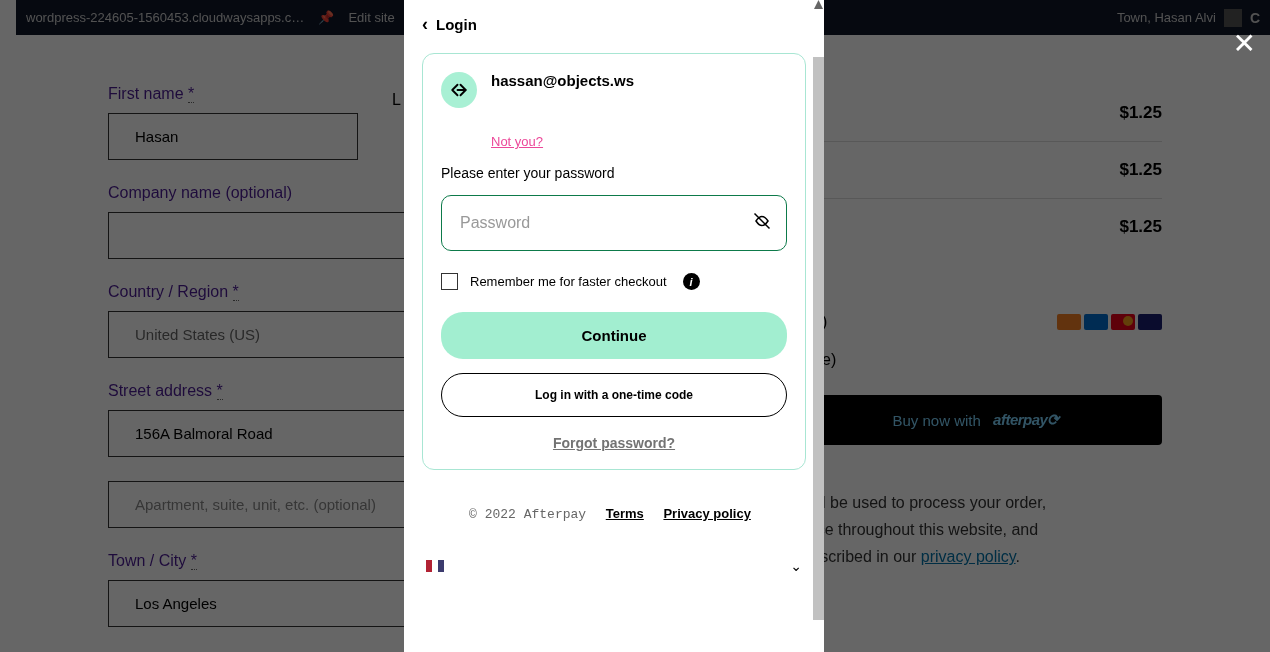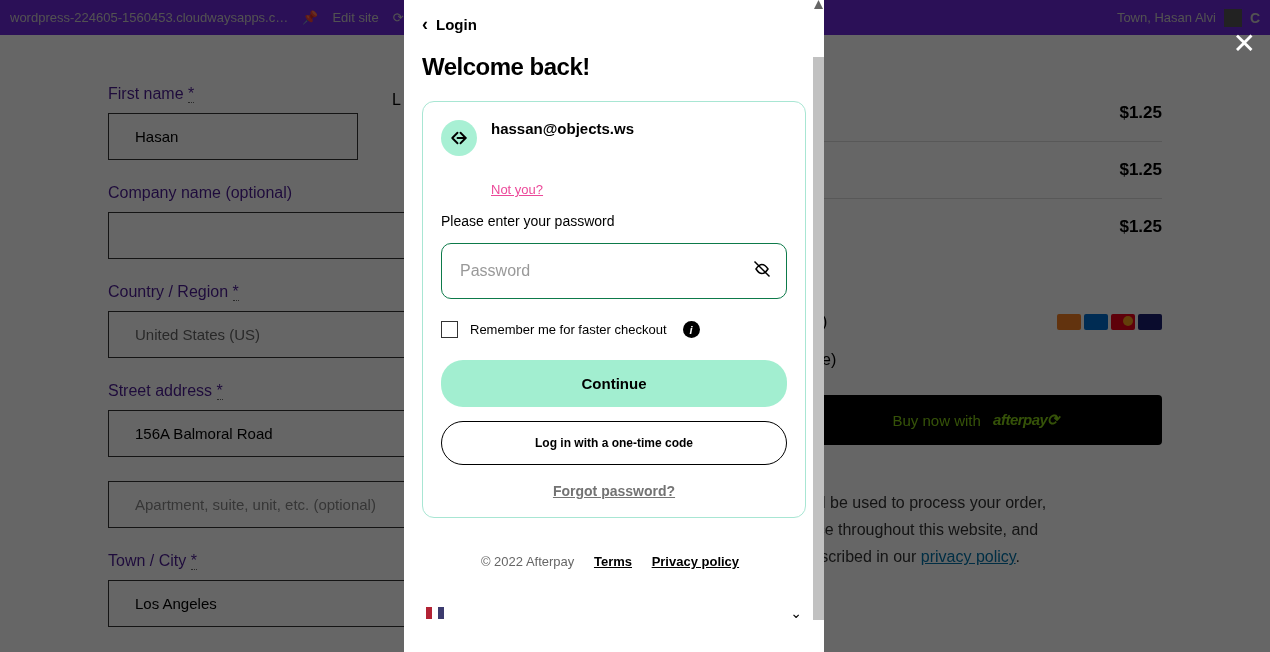--- a/index.html
+++ b/index.html
@@ -2,21 +2,21 @@
 <html><head>
   <meta charset="utf-8">
   <style>
     * { margin: 0; padding: 0; box-sizing: border-box; }
     body { font-family: -apple-system, BlinkMacSystemFont, 'Segoe UI', Arial, sans-serif; overflow: hidden; width: 1270px; height: 652px; position: relative; }
     
     
     .backdrop { position: absolute; top: 0; left: 0; width: 100%; height: 100%; background: rgba(0,0,0,0.6); z-index: 10; }
     
     
-    .admin-bar { position: absolute; top: 0; left: 0; right: 0; height: 35px; background: #6d28d9; color: #ccc; display: flex; align-items: center; padding: 0 10px; font-size: 13px; justify-content: space-between; }
+    .admin-bar { position: absolute; top: 0; left: 16px; right: 0; height: 35px; background: #0f172a; color: #ccc; display: flex; align-items: center; padding: 0 10px; font-size: 13px; justify-content: space-between; }
     .admin-bar-left { display: flex; align-items: center; gap: 14px; }
     .admin-bar-right { display: flex; align-items: center; gap: 8px; }
     .admin-bar-av { width: 18px; height: 18px; background: #555; }
     .admin-pin { color: #ccc; }
     .admin-refresh { color: #ccc; }
     .admin-search-icon { color: #ccc; font-size: 14px; font-weight: bold; }
     
     
     .close-btn { position: absolute; top: 30px; right: 14px; color: #fff; font-size: 28px; cursor: pointer; z-index: 12; line-height: 1; }
     
@@ -34,21 +34,21 @@
     .summary-price { font-weight: bold; font-size: 17px; }
     .payment-row { display: flex; align-items: center; gap: 10px; margin-top: 20px; justify-content: space-between;}
     .card-icons { display: flex; gap: 3px; }
     .card-icon { width: 24px; height: 16px; border-radius: 2px; }
     .card-disc { background: #f48024; }
     .card-amex { background: #006fcf; }
     .card-mc { background: #eb001b; position: relative; }
     .card-mc::after { content: ''; position: absolute; right: 2px; top: 2px; width: 10px; height: 10px; background: #f79e1b; border-radius: 50%; }
     .card-visa { background: #1a1f71; }
     
-    .afterpay-btn { background: #000; color: #84cc16; padding: 16px; text-align: center; margin-top: 26px; border-radius: 4px; font-size: 15px; display: flex; align-items: center; justify-content: center; gap: 4px;}
+    .afterpay-btn { background: #000; color: #7dd3fc; padding: 16px; text-align: center; margin-top: 26px; border-radius: 4px; font-size: 15px; display: flex; align-items: center; justify-content: center; gap: 4px;}
     .afterpay-logo { font-weight: bold; font-style: italic; letter-spacing: -0.5px; }
     .afterpay-swoosh { display: inline-block; transform: rotate(-10deg); }
     
     .privacy-text { margin-top: 44px; font-size: 16px; color: #333; line-height: 1.7; }
     .privacy-text a { color: #0073aa; text-decoration: underline; }
     
     
     .modal { position: absolute; top: 0; left: 50%; transform: translateX(-55%); width: 420px; height: 652px; background: #fff; z-index: 20; padding: 0; overflow-y: auto; }
     .modal-scroll-thumb { position: absolute; right: 0; top: 57px; width: 11px; height: 563px; background: #c1c1c1; border-radius: 0; z-index: 21;}
     .modal-scroll-arrow-top { position: absolute; right: 1px; top: 0; width: 9px; height: 9px; background: #666; clip-path: polygon(50% 0%, 0% 100%, 100% 100%); z-index: 21; }
@@ -74,21 +74,21 @@
     .remember-cb { width: 17px; height: 17px; border: 1.5px solid #333; cursor: pointer; }
     .remember-label { font-size: 13px; color: #000; }
     .info-circle { width: 17px; height: 17px; background: #000; border-radius: 50%; color: #fff; font-size: 11px; font-weight: bold; display: flex; align-items: center; justify-content: center; font-style: italic; cursor: pointer; margin-left: 4px;}
     
     .continue-btn { width: 100%; background: #a2eed0; border: none; border-radius: 22px; padding: 15px; font-size: 15px; font-weight: 600; color: #000; cursor: pointer; margin-bottom: 14px; }
     .otc-btn { width: 100%; background: #fff; border: 1.5px solid #000; border-radius: 22px; padding: 14px; font-size: 12px; font-weight: 600; color: #000; cursor: pointer; margin-bottom: 18px; }
     .forgot-link { text-align: center; font-size: 14px; font-weight: bold; text-decoration: underline; color: #737373; cursor: pointer; }
     
     .modal-footer { text-align: center; margin-top: 36px; font-size: 13px; color: #333; }
     .modal-footer a { color: #000; font-weight: bold; text-decoration: underline; margin: 0 8px; }
-    .footer-copy { color: #666; margin-right: 8px; }
+    .footer-copy { color: #666; margin-right: 8px; font-family: Liberation Mono, monospace; }
     
     .locale-row { display: flex; justify-content: space-between; align-items: center; margin-top: 36px; padding: 0 4px; }
     .flag-icon { width: 18px; height: 12px; background: linear-gradient(to right, #b22234 33%, #fff 33% 66%, #3c3b6e 66%); position: relative;}
     .chev-down { font-size: 14px; cursor: pointer; }
   </style>
 </head>
 <body>
 
 <div class="admin-bar">
   <div class="admin-bar-left">
@@ -162,21 +162,20 @@
 <div class="close-btn">✕</div>
 
 <div class="modal">
   <div class="modal-scroll-arrow-top"></div>
   <div class="modal-scroll-thumb"></div>
   <div class="modal-inner">
     <div class="modal-back">
       <span class="modal-back-chev">‹</span>
       <span>Login</span>
     </div>
-    <div class="modal-title">Welcome back!</div>
     <div class="login-card">
       <div class="user-row">
         <div class="user-avatar">
           <svg viewBox="0 0 24 24" fill="none">
               <path d="M3 12 L10 5 M3 12 L10 19 M10 12 L21 12 M14 5 L21 12 L14 19" stroke="#000" stroke-width="2.5" stroke-linecap="round"></path>
             </svg>
         </div>
         <div>
           <div class="user-email">hassan@objects.ws</div>
           <div class="not-you">Not you?</div>

